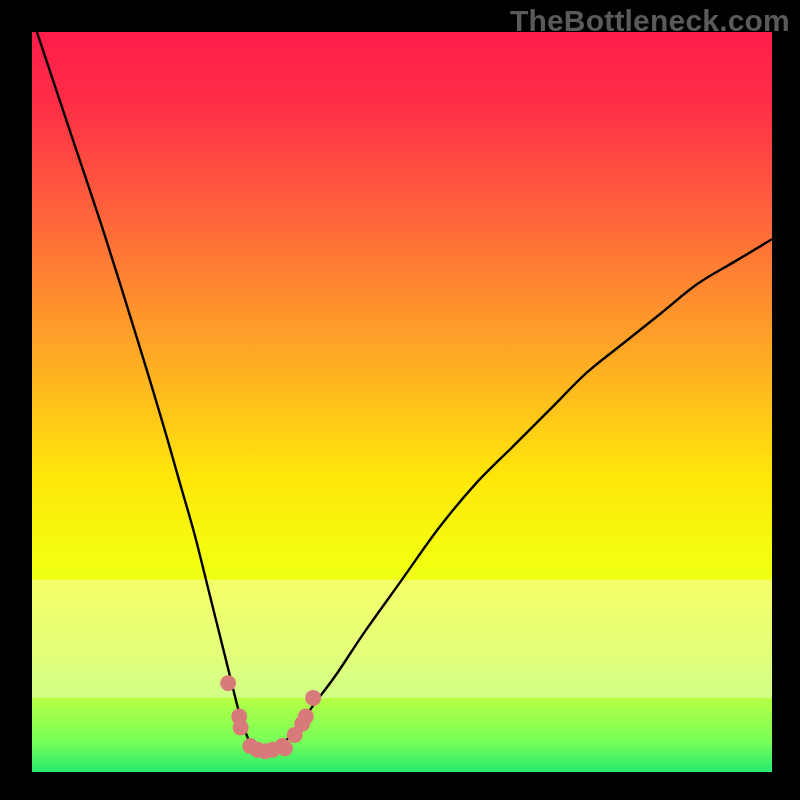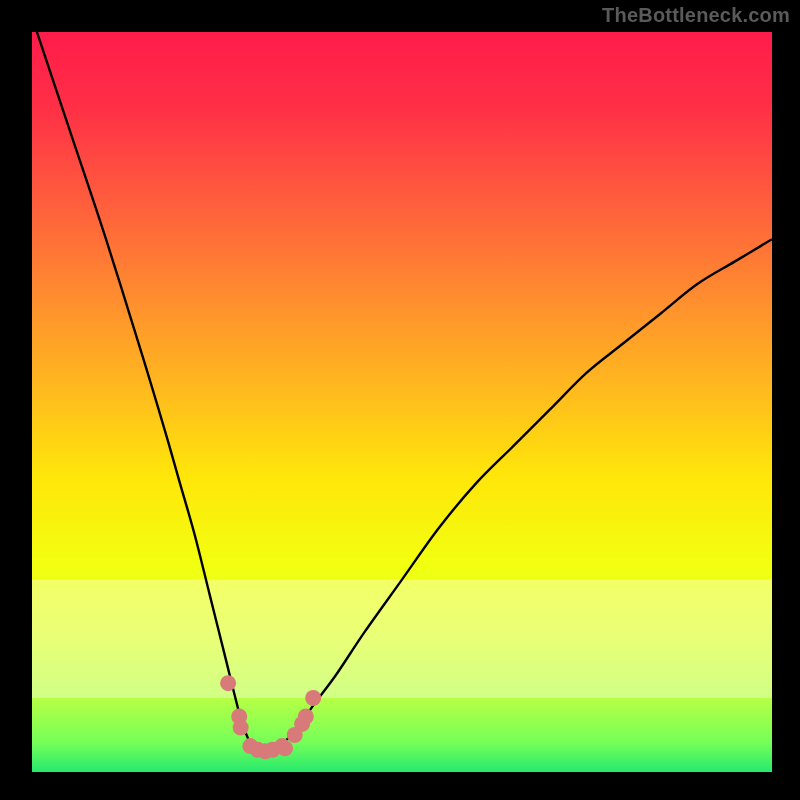--- a/index.html
+++ b/index.html
@@ -15,21 +15,21 @@
     width: 800px;
     height: 800px;
     background: #000;
     position: relative;
   }
   .watermark {
     position: absolute;
     top: 4px;
     right: 10px;
     color: #5a5a5a;
-    font-size: 20px;
+    font-size: 30px;
     font-weight: 600;
     letter-spacing: 0.2px;
     user-select: none;
   }
   .plot-frame {
     position: absolute;
     left: 32px;
     top: 32px;
     width: 740px;
     height: 740px;

